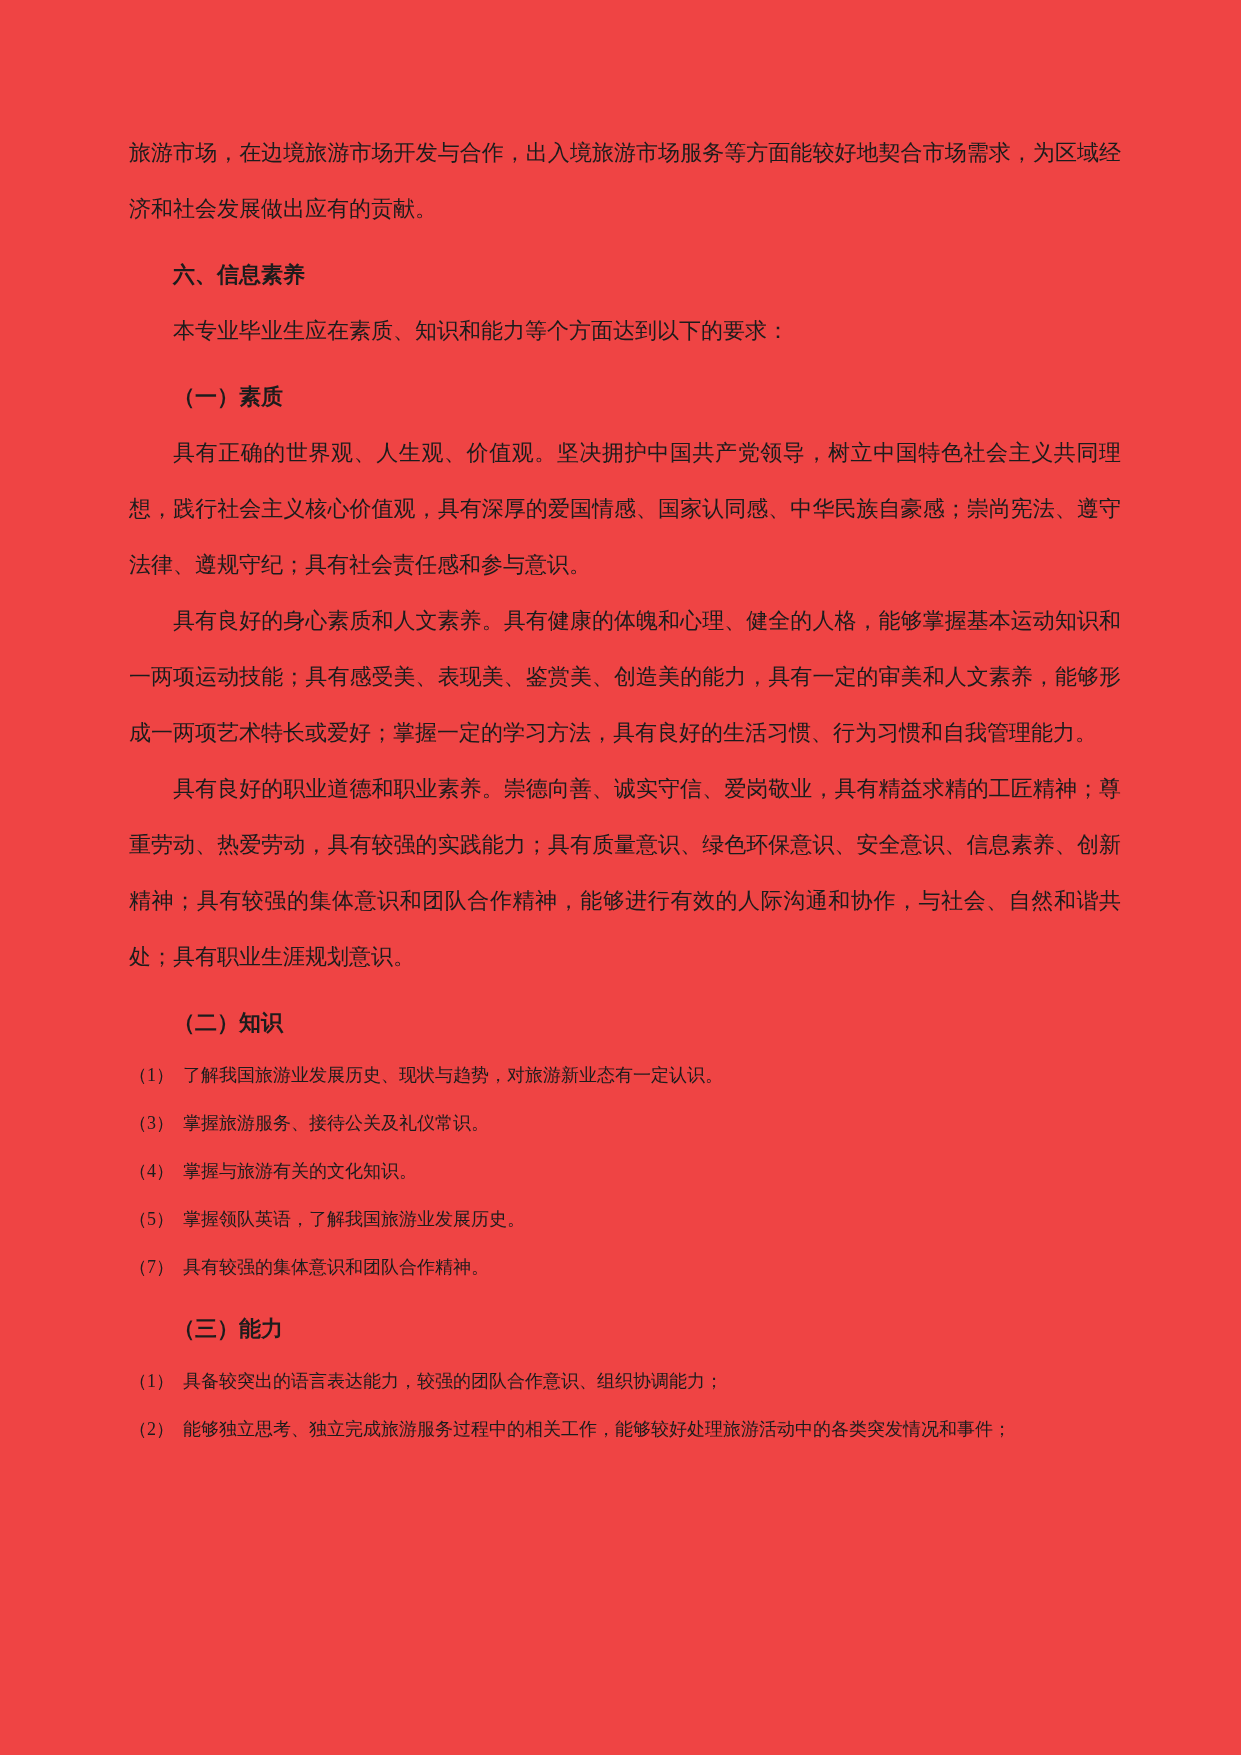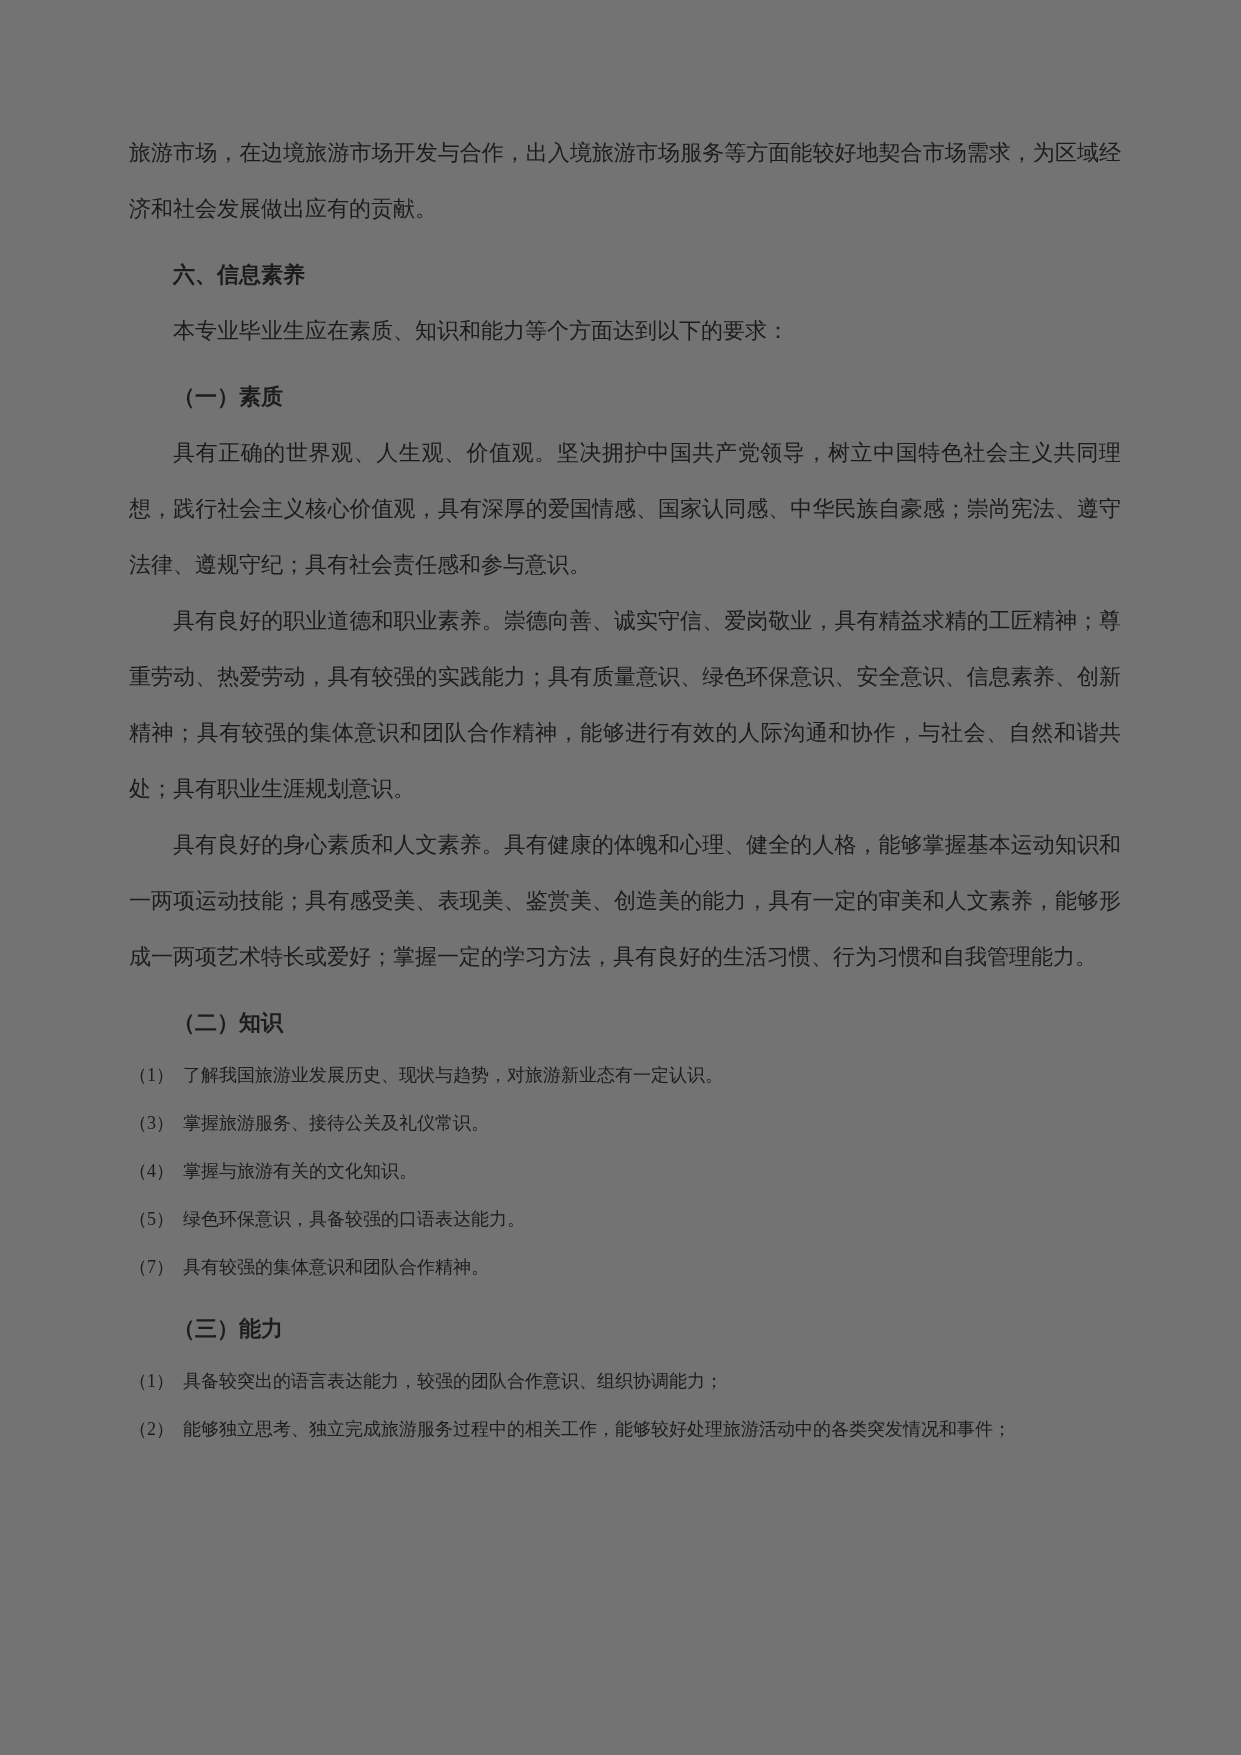--- a/index.html
+++ b/index.html
@@ -9,21 +9,21 @@
     }
     body {
       height: 1755px;
       font-family: "Liberation Serif", "DejaVu Serif", serif;
       color: #1c1c1c;
       overflow: hidden;
     }
     .page {
       width: 1241px;
       height: 1755px;
-      background: #737373;
+      background: #ef4444;
       padding: 125px 120px 0 129px;
     }
     .content {
       width: 992px;
     }
     .para {
       font-size: 22px;
       line-height: 56px;
       text-align: justify;
       text-indent: 44px;
@@ -56,29 +56,29 @@
 
     <p class="para no-indent">旅游市场，在边境旅游市场开发与合作，出入境旅游市场服务等方面能较好地契合市场需求，为区域经济和社会发展做出应有的贡献。</p>
 
     <p class="heading">六、信息素养</p>
 
     <p class="para">本专业毕业生应在素质、知识和能力等个方面达到以下的要求：</p>
 
     <p class="heading">（一）素质</p>
 
     <p class="para">具有正确的世界观、人生观、价值观。坚决拥护中国共产党领导，树立中国特色社会主义共同理想，践行社会主义核心价值观，具有深厚的爱国情感、国家认同感、中华民族自豪感；崇尚宪法、遵守法律、遵规守纪；具有社会责任感和参与意识。</p>
+    <p class="para">具有良好的身心素质和人文素养。具有健康的体魄和心理、健全的人格，能够掌握基本运动知识和一两项运动技能；具有感受美、表现美、鉴赏美、创造美的能力，具有一定的审美和人文素养，能够形成一两项艺术特长或爱好；掌握一定的学习方法，具有良好的生活习惯、行为习惯和自我管理能力。</p>
     <p class="para">具有良好的职业道德和职业素养。崇德向善、诚实守信、爱岗敬业，具有精益求精的工匠精神；尊重劳动、热爱劳动，具有较强的实践能力；具有质量意识、绿色环保意识、安全意识、信息素养、创新精神；具有较强的集体意识和团队合作精神，能够进行有效的人际沟通和协作，与社会、自然和谐共处；具有职业生涯规划意识。</p>
-    <p class="para">具有良好的身心素质和人文素养。具有健康的体魄和心理、健全的人格，能够掌握基本运动知识和一两项运动技能；具有感受美、表现美、鉴赏美、创造美的能力，具有一定的审美和人文素养，能够形成一两项艺术特长或爱好；掌握一定的学习方法，具有良好的生活习惯、行为习惯和自我管理能力。</p>
 
     <p class="heading">（二）知识</p>
 
     <p class="item"><span class="item-num">（1）</span><span>了解我国旅游业发展历史、现状与趋势，对旅游新业态有一定认识。</span></p>
     <p class="item"><span class="item-num">（3）</span><span>掌握旅游服务、接待公关及礼仪常识。</span></p>
     <p class="item"><span class="item-num">（4）</span><span>掌握与旅游有关的文化知识。</span></p>
-    <p class="item"><span class="item-num">（5）</span><span>绿色环保意识，具备较强的口语表达能力。</span></p>
+    <p class="item"><span class="item-num">（5）</span><span>掌握领队英语，了解我国旅游业发展历史。</span></p>
     <p class="item"><span class="item-num">（7）</span><span>具有较强的集体意识和团队合作精神。</span></p>
 
     <p class="heading">（三）能力</p>
 
     <p class="item"><span class="item-num">（1）</span><span>具备较突出的语言表达能力，较强的团队合作意识、组织协调能力；</span></p>
     <p class="item"><span class="item-num">（2）</span><span>能够独立思考、独立完成旅游服务过程中的相关工作，能够较好处理旅游活动中的各类突发情况和事件；</span></p>
 
   </div>
 </div>
 

